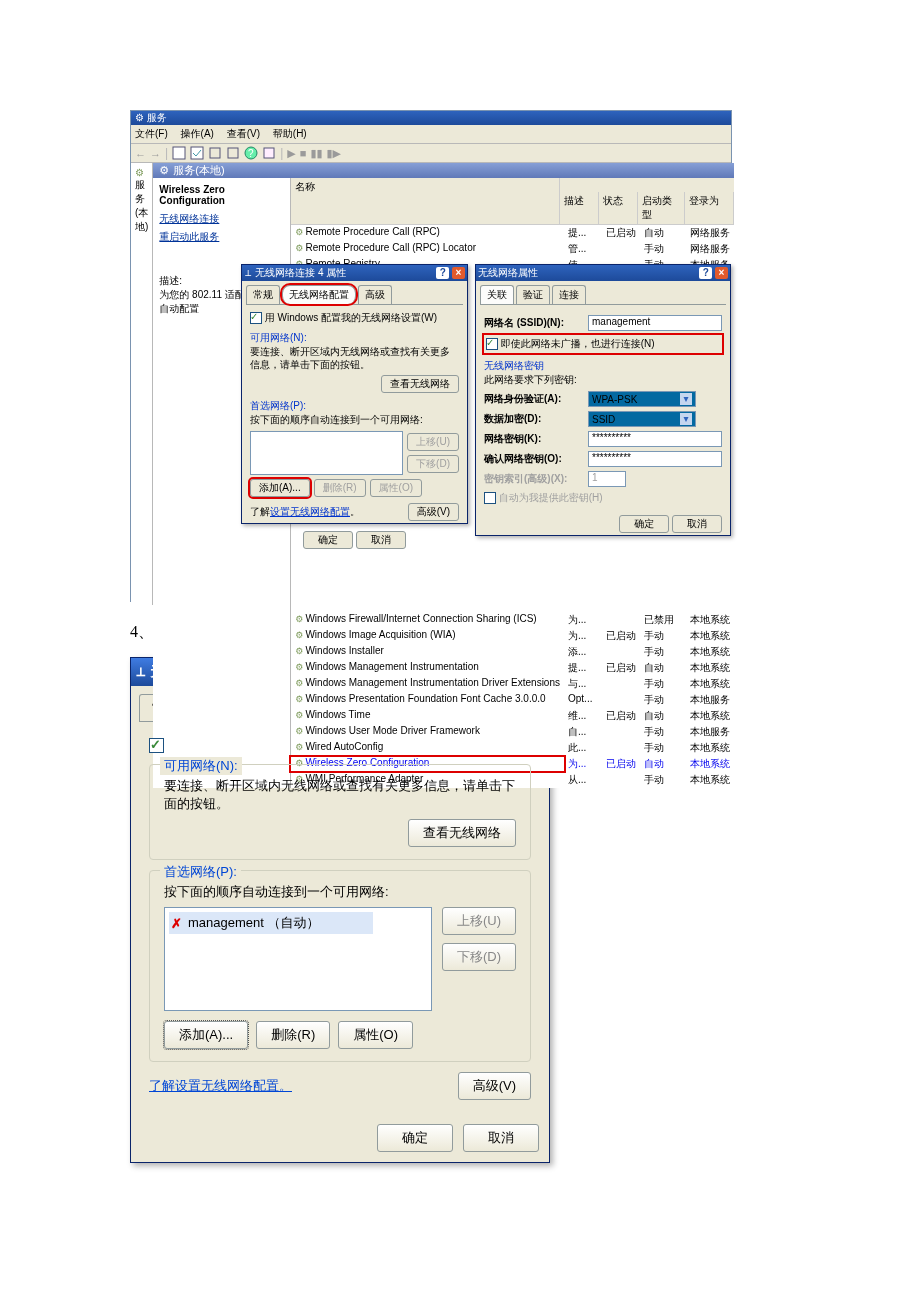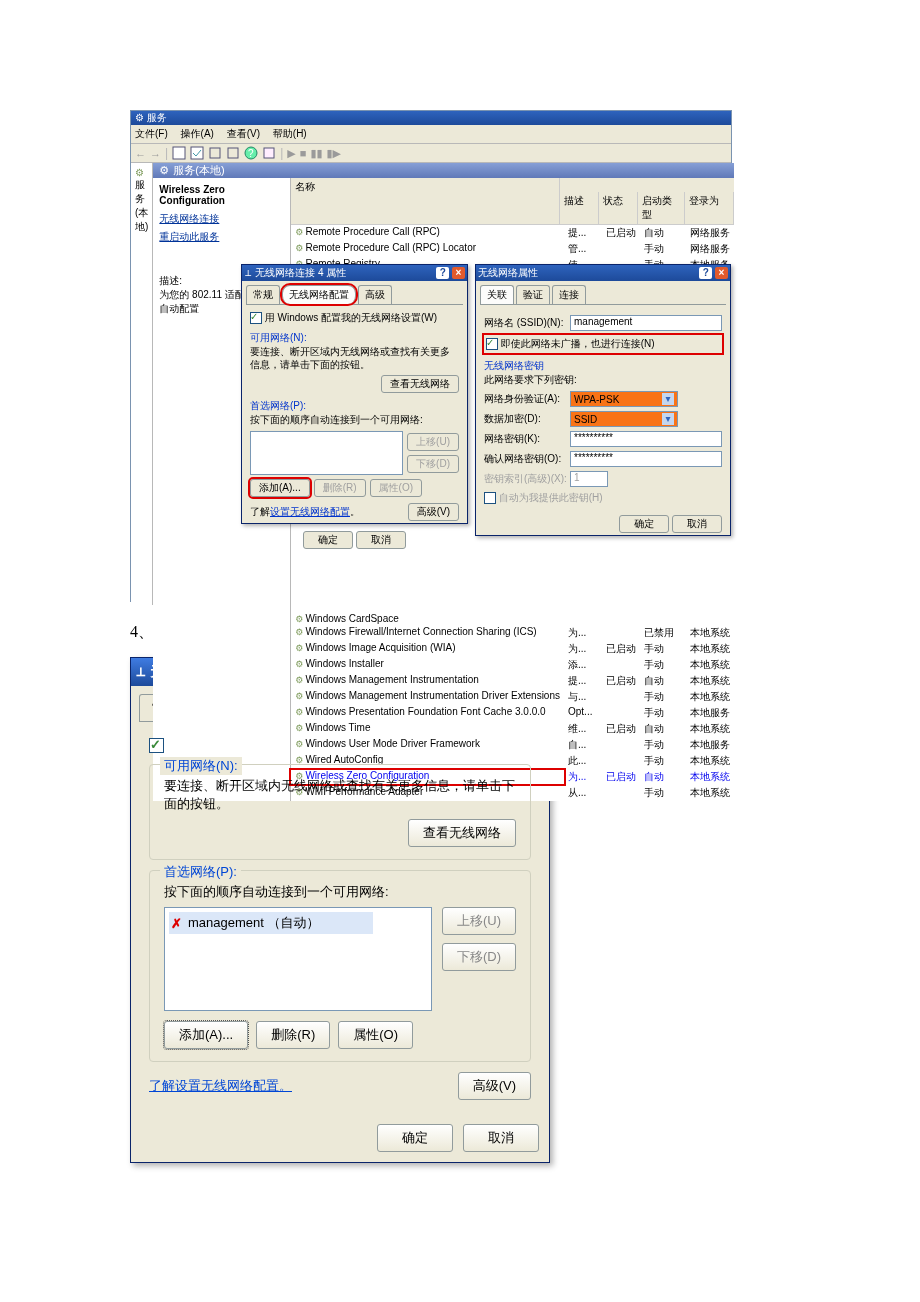--- a/index.html
+++ b/index.html
@@ -44,23 +44,23 @@
   .dlg-body { padding: 6px 8px; font-size: 10px; }
   .chk { width: 10px; height: 10px; border: 1px solid #1c5180; display: inline-block; vertical-align: middle; position: relative; background: #fff; }
   .chk.checked::after { content: "✓"; color: #3a8a3a; position: absolute; left: -1px; top: -2px; font-size: 10px; }
   .blue-link { color: #0033cc; }
   .btn-s { background: #ece9d8; border: 1px solid #919b9c; padding: 1px 8px; font-size: 10px; border-radius: 3px; display: inline-block; cursor: pointer;}
   .listbox { border: 1px solid #7a98b5; background: #fff; height: 42px; margin: 4px 0; }
 
   
   .dlg2 { position: absolute; left: 344px; top: 153px; width: 254px; height: 270px; background: #ece9d8; border: 1px solid #0a246a; font-size: 10px; box-shadow: 2px 2px 4px rgba(0,0,0,.3); }
   .field-row { display: flex; align-items: center; margin: 4px 0; }
-  .field-lbl { width: 86px; }
+  .field-lbl { width: 104px; font-weight: bold; }
   .field-input { border: 1px solid #7a98b5; background: #fff; height: 14px; flex: 1; padding: 0 3px; font-size: 10px; }
-  .dropdown { border: 1px solid #7a98b5; background: #f97316; height: 14px; width: 100px; font-size: 10px; display: flex; align-items: center; justify-content: space-between; padding: 0 3px; }
+  .dropdown { border: 1px solid #7a98b5; background: #0369a1; height: 14px; width: 100px; font-size: 10px; display: flex; align-items: center; justify-content: space-between; padding: 0 3px; }
   .dropdown .dd-arrow { background: #c4d6ef; width: 12px; height: 12px; text-align: center; color: #2e63bd; }
   .disabled-text { color: #a0a0a0; }
 
   
   .instruction { font-size: 16px; font-family: SimSun, serif; margin: 14px 0; }
 
   
   .bigdlg { width: 418px; background: #ece9d8; border: 1px solid #0a246a; box-shadow: 3px 3px 6px rgba(0,0,0,.3); margin-top: 6px; }
   .big-title { background: linear-gradient(#3f7ce2,#1d4a9a); color: #fff; height: 28px; display: flex; align-items: center; justify-content: space-between; padding: 0 4px; font-size: 14px; font-weight: bold; }
   .big-title .icons { display: flex; gap: 3px; }
@@ -202,27 +202,20 @@
                   <span class="nm"><span class="gear">⚙</span>Security Accounts Manager</span>
                   <span class="c">存...</span>
                   <span class="c">已启动</span>
                   <span class="c" style="width:38px">自动</span>
                   <span class="c" style="width:40px">本地系统</span>
                 </div>
               </div>
           <div style="height:275px;"></div>
           <div id="svc-bottom">
                 <div class="svc-row">
-                  <span class="nm"><span class="gear">⚙</span>Windows CardSpace</span>
-                  <span class="c"></span>
-                  <span class="c"></span>
-                  <span class="c" style="width:38px"></span>
-                  <span class="c" style="width:40px"></span>
-                </div>
-                <div class="svc-row">
                   <span class="nm"><span class="gear">⚙</span>Windows Firewall/Internet Connection Sharing (ICS)</span>
                   <span class="c">为...</span>
                   <span class="c"></span>
                   <span class="c" style="width:38px">已禁用</span>
                   <span class="c" style="width:40px">本地系统</span>
                 </div>
                 <div class="svc-row">
                   <span class="nm"><span class="gear">⚙</span>Windows Image Acquisition (WIA)</span>
                   <span class="c">为...</span>
                   <span class="c">已启动</span>

